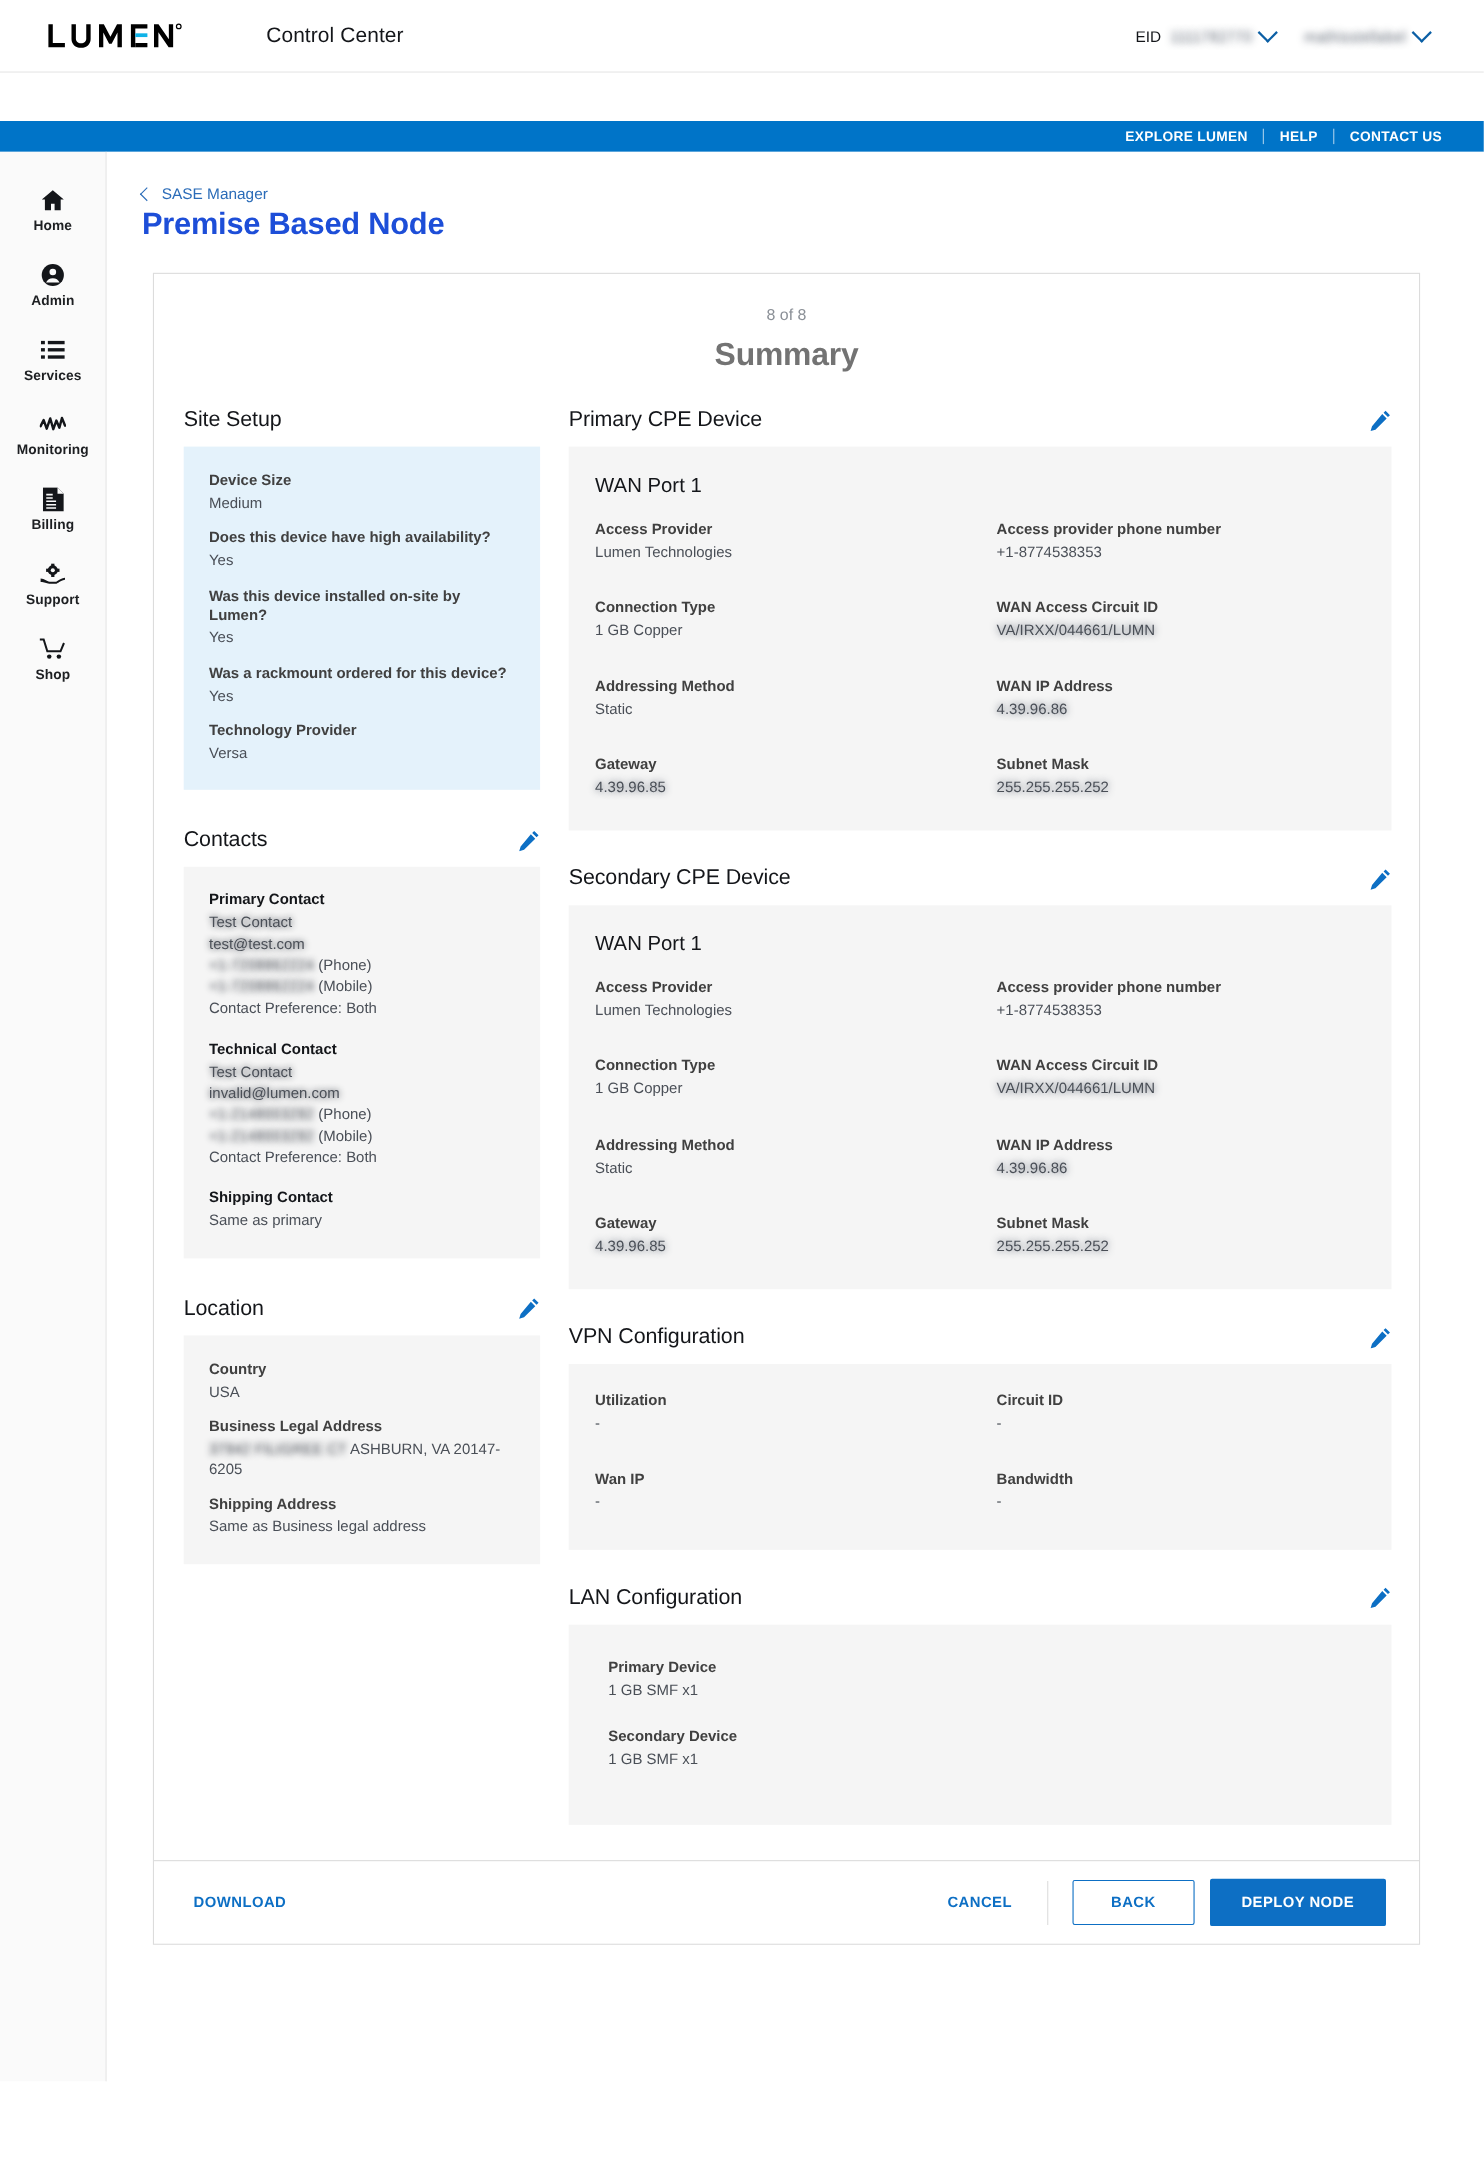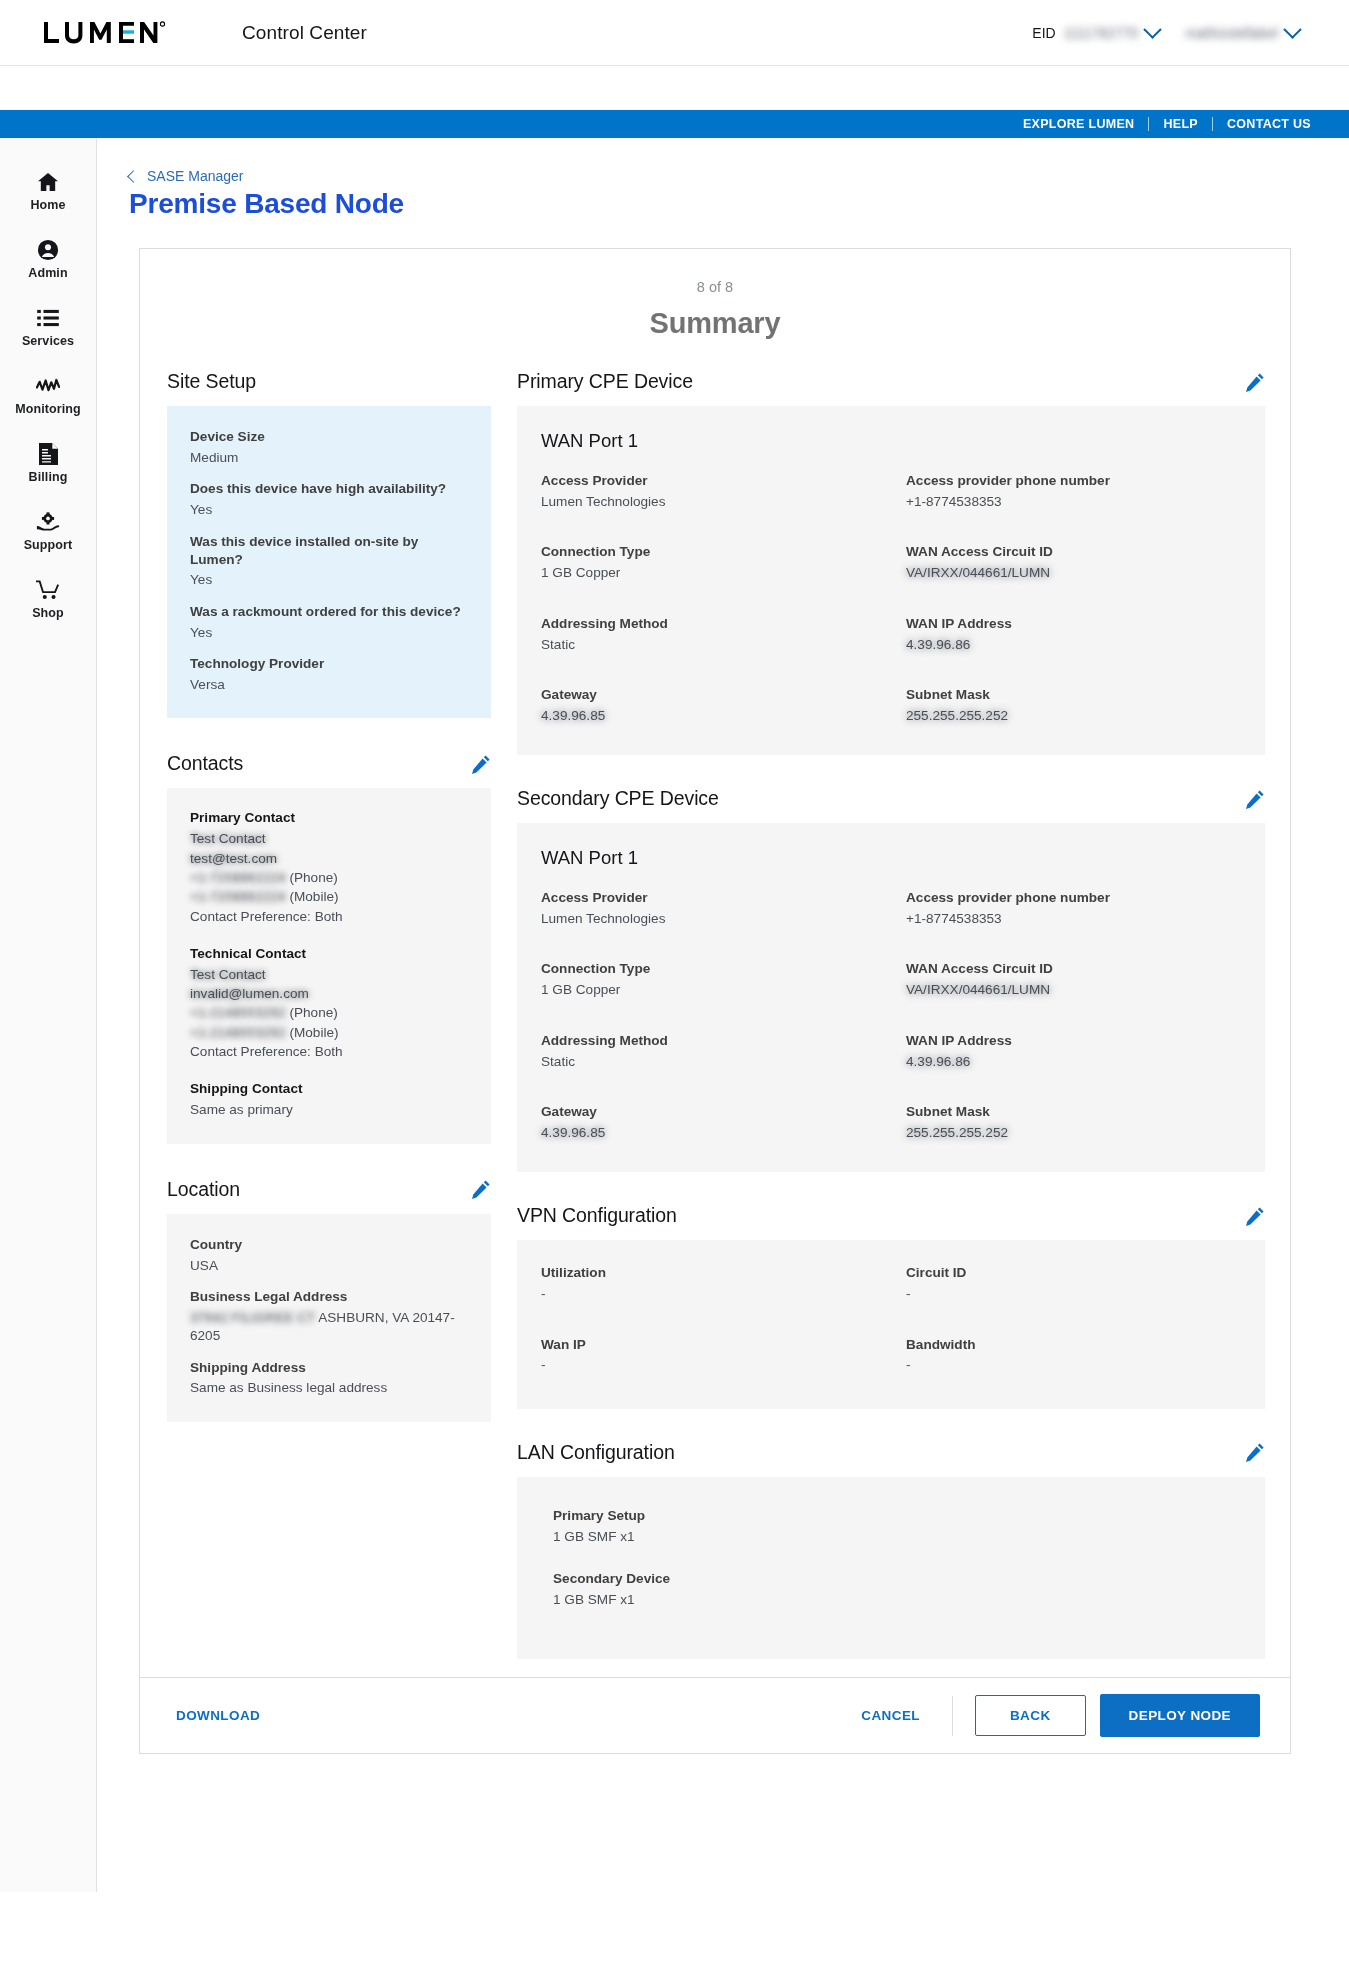--- a/index.html
+++ b/index.html
@@ -244,21 +244,21 @@
 
   .cpe-gap { height: 32px; }
 
   
   .card-footer {
     border-top: 1px solid #dcdcdc;
     height: 76px;
     display: flex;
     align-items: center;
     padding: 0 30px 0 26px;
-    margin-top: 18px;
+    margin-top: 32px;
   }
   .btn-link {
     color: #0d6fc4;
     font-size: 13.5px;
     font-weight: 700;
     letter-spacing: .4px;
     background: none;
     border: none;
     cursor: pointer;
     font-family: inherit;
@@ -662,21 +662,21 @@
             <div class="sec-head">
               <span>LAN Configuration</span>
               <span class="pencil">
                 <svg width="20" height="20" viewBox="0 0 20 20">
                     <path fill="#0d6fc4" d="M14.6 1.4 18.6 5.4 16.8 7.2 12.8 3.2zM11.6 4.4 15.6 8.4 5.4 18.6 1 19.9 2.3 15.6z"></path>
                   </svg>
               </span>
             </div>
             <div class="panel" style="padding:30px 26px 50px 36px">
               <div class="fld" style="margin-bottom:24px">
-                <div class="fld-label">Primary Setup</div>
+                <div class="fld-label">Primary Device</div>
                 <div class="fld-val">1 GB SMF x1</div>
               </div>
               <div class="fld">
                 <div class="fld-label">Secondary Device</div>
                 <div class="fld-val">1 GB SMF x1</div>
               </div>
             </div>
           </div>
         </div>
 

